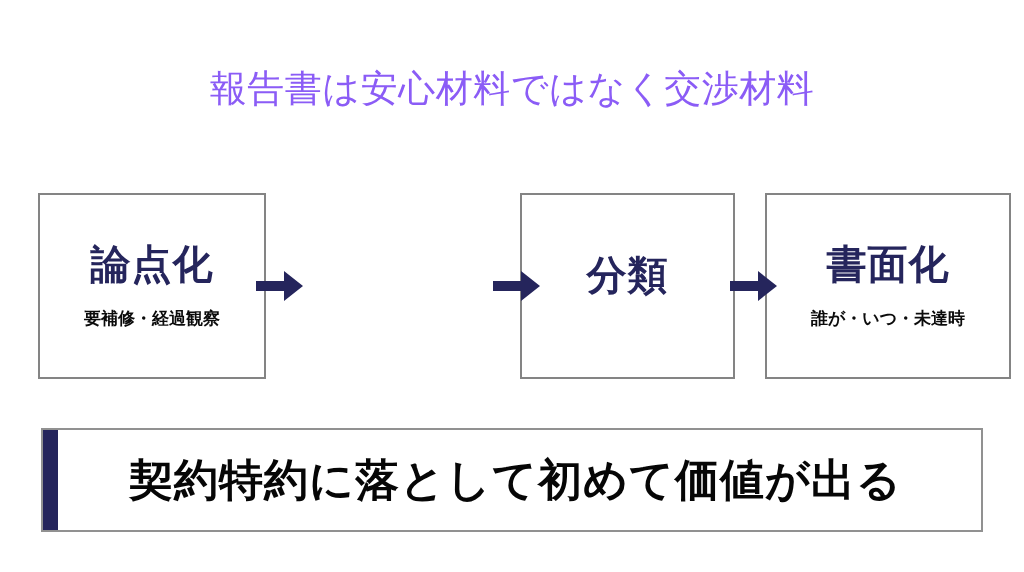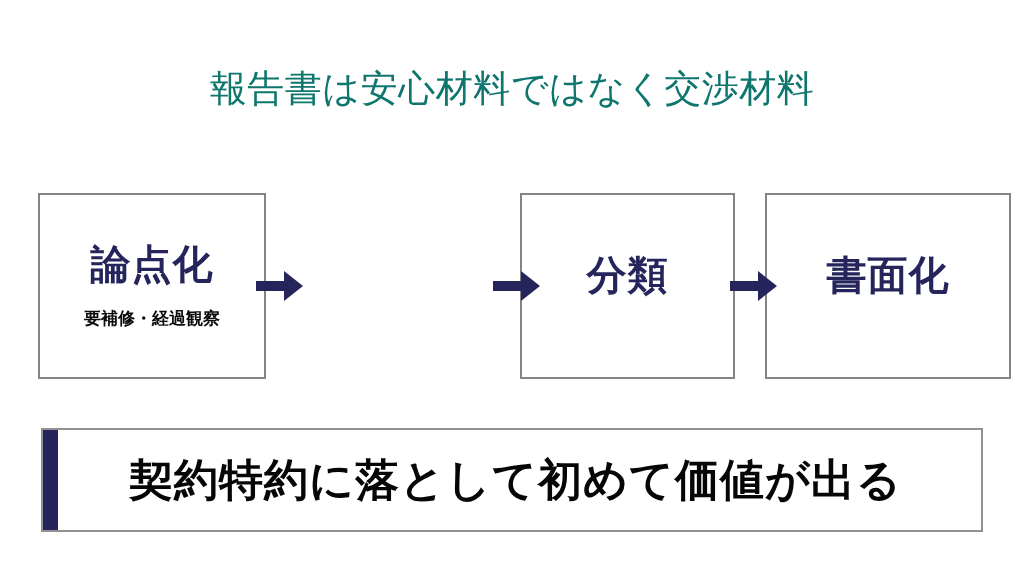--- a/index.html
+++ b/index.html
@@ -27,21 +27,21 @@
   
   .slide-title {
     position: absolute;
     left: 0;
     top: 66px;
     width: 1024px;
     text-align: center;
     font-size: 37px;
     line-height: 46px;
     font-weight: 400;
-    color: #0f766e;
+    color: #8b5cf6;
     letter-spacing: 0.5px;
     white-space: nowrap;
   }
 
   
   .flow-row {
     position: absolute;
     left: 38px;
     top: 193px;
     width: 946px;
@@ -160,20 +160,21 @@
     </div>
 
     <div class="flow-arrow a3">
       <svg viewBox="0 0 48 34" xmlns="http://www.w3.org/2000/svg" aria-hidden="true">
         <path d="M0 12 H28 V2 L47 17 L28 32 V22 H0 Z" fill="#25255c"></path>
       </svg>
     </div>
 
     <div class="flow-step s4">
       <div class="step-heading">書面化</div>
+      <div class="step-sub">誰が・いつ・未達時</div>
     </div>
 
   </div>
 
   <div class="banner">
     <div class="banner-accent"></div>
     <div class="banner-text">契約特約に落として初めて価値が出る</div>
   </div>
 
 </div>

